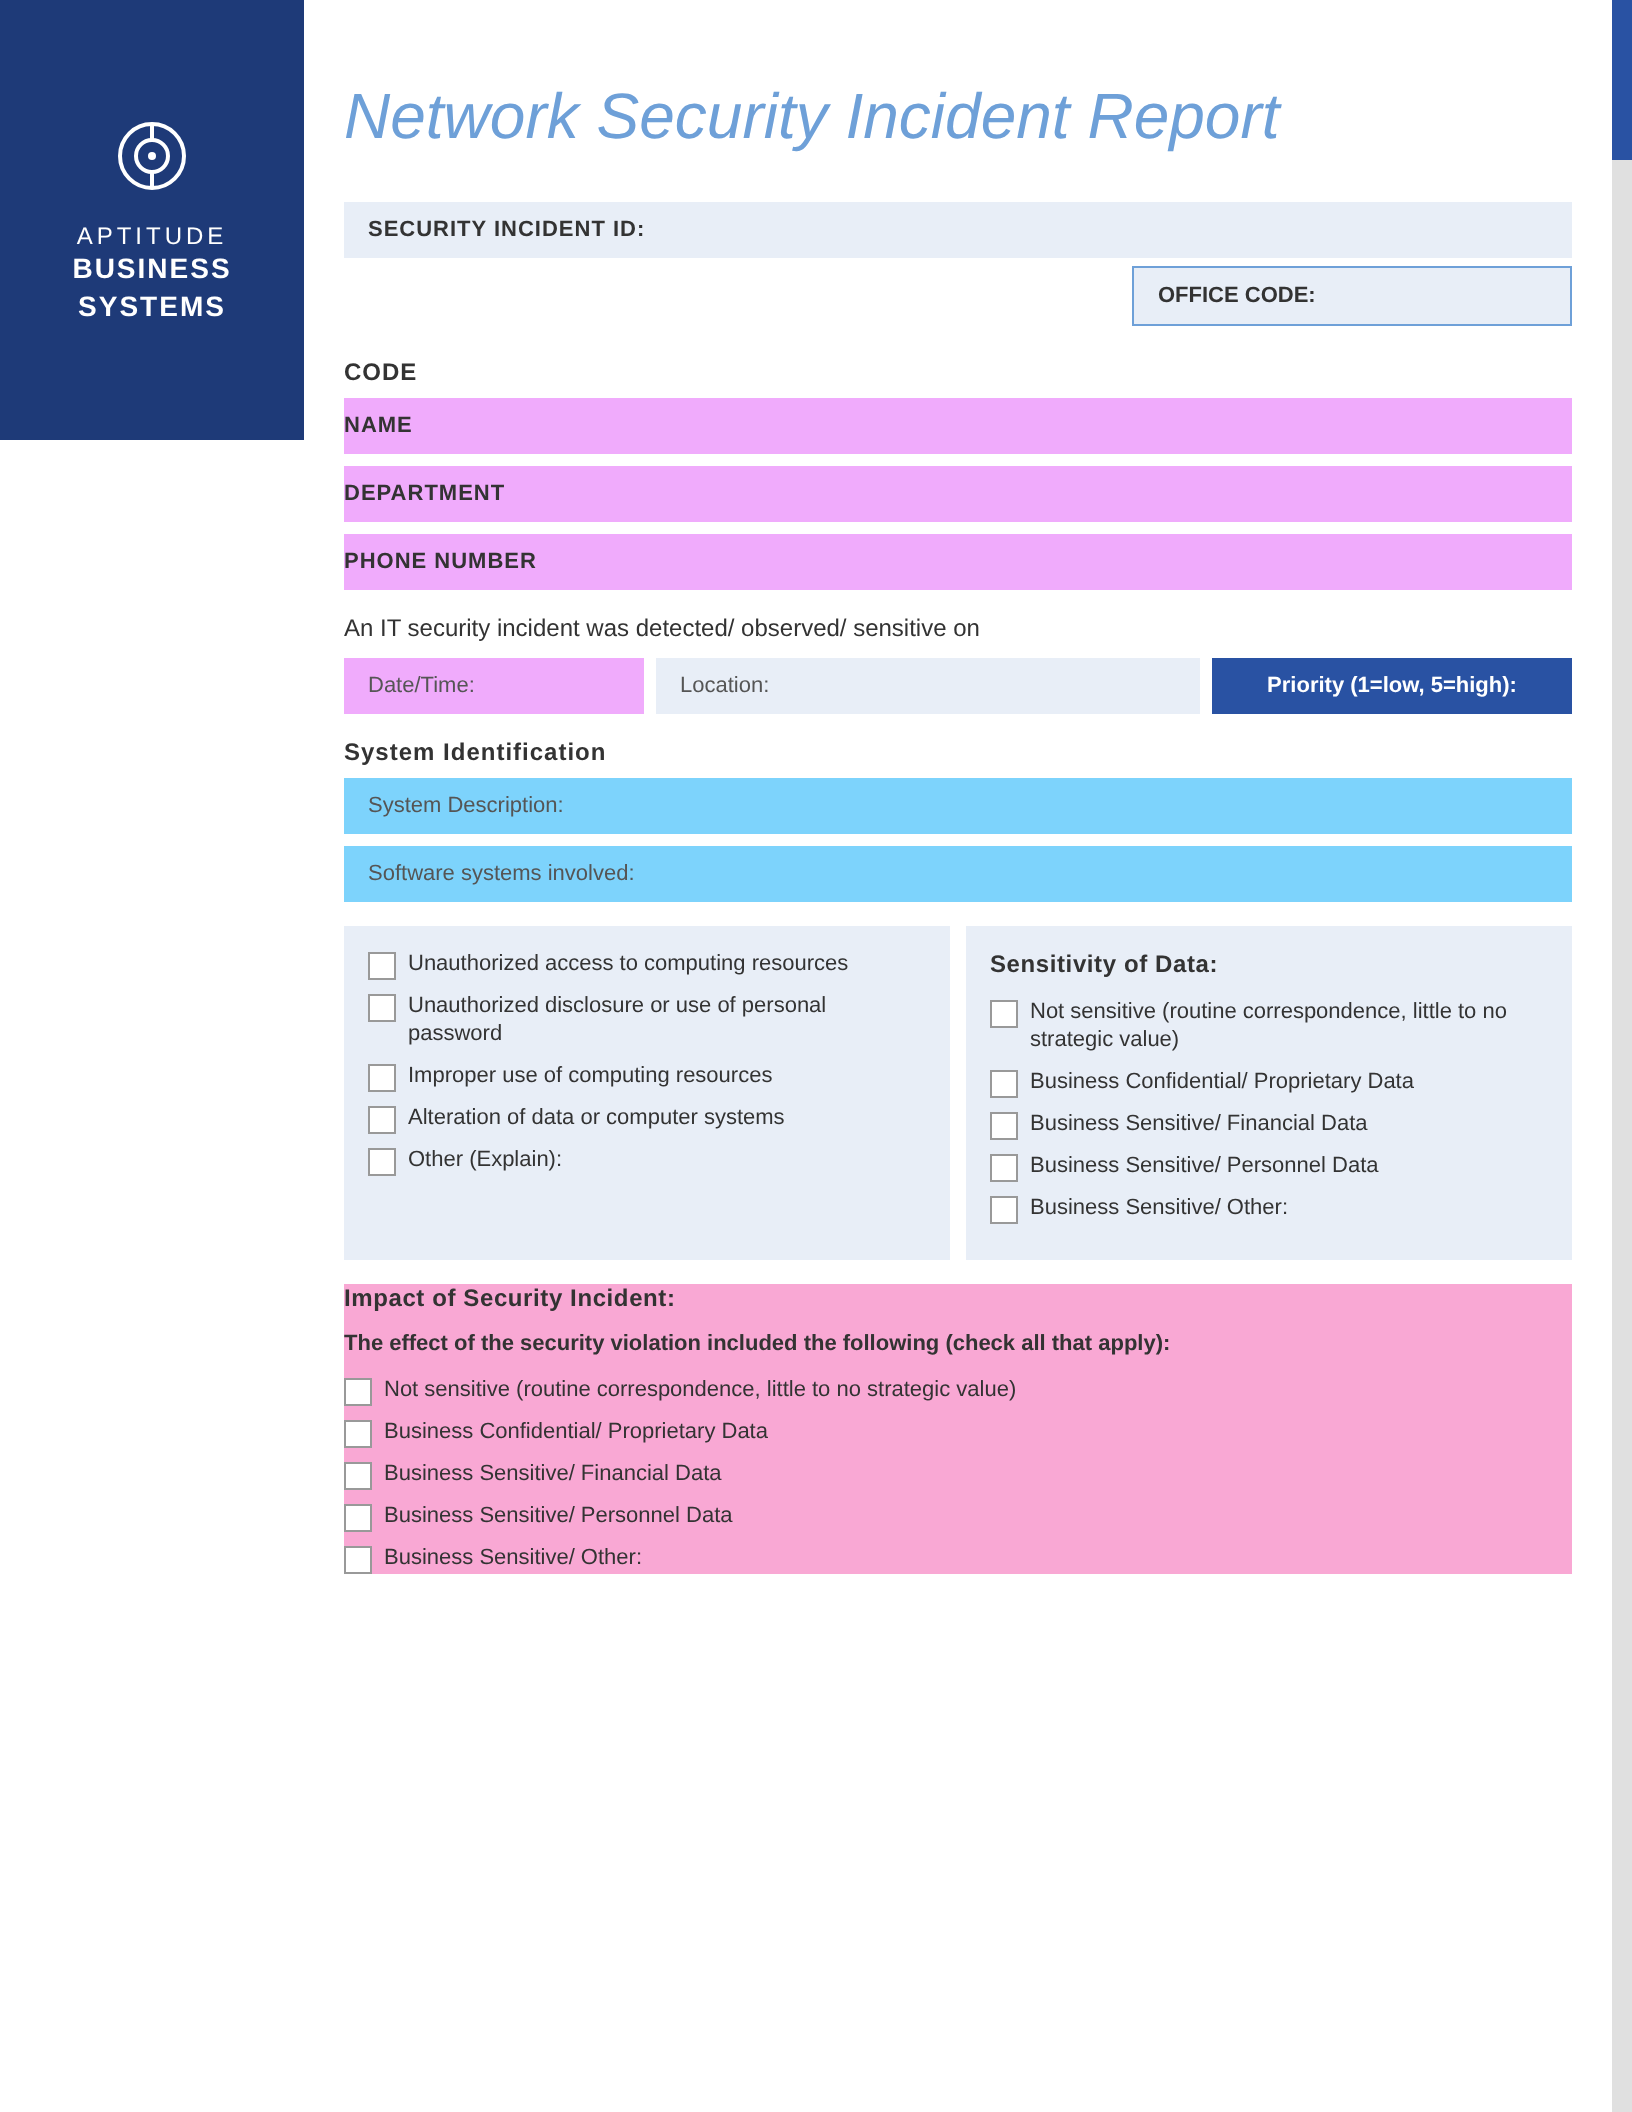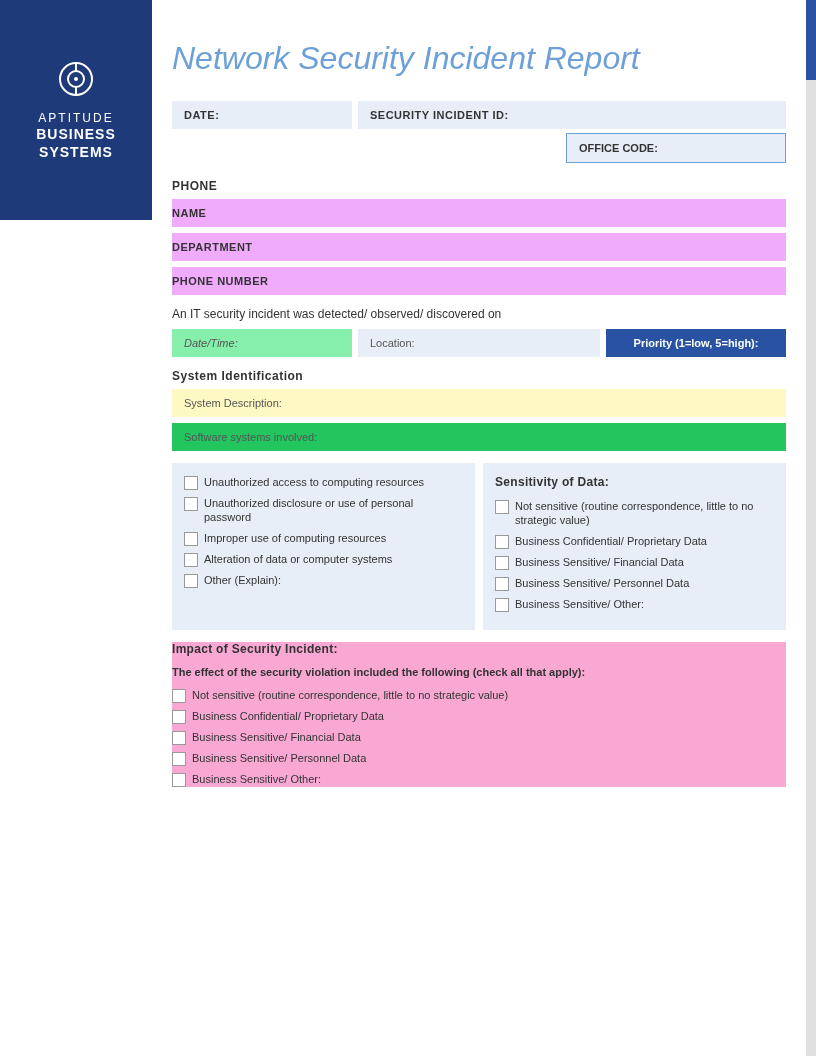--- a/index.html
+++ b/index.html
@@ -127,26 +127,25 @@
       margin: 12px 0 8px 0;
     }
 
     .three-fields-row {
       display: flex;
       gap: 6px;
       margin-bottom: 12px;
     }
 
     .field-datetime {
-      background: #86efac;
+      background: #f0abfc;
       padding: 8px 12px;
       font-size: 11px;
       color: #555;
-      width: 180px;
-      font-style: italic;
+      width: 150px;
     }
 
     .field-location {
       background: #e8eef7;
       padding: 8px 12px;
       font-size: 11px;
       color: #555;
       flex: 1;
     }
 
@@ -162,30 +161,30 @@
 
     .section-title {
       font-size: 12px;
       font-weight: bold;
       color: #333;
       margin: 8px 0 6px 0;
       letter-spacing: 0.5px;
     }
 
     .system-desc-field {
-      background: #fef9c3;
+      background: #7dd3fc;
       padding: 8px 12px;
       font-size: 11px;
       color: #555;
       width: 100%;
       margin-bottom: 6px;
     }
 
     .software-field {
-      background: #22c55e;
+      background: #7dd3fc;
       padding: 8px 12px;
       font-size: 11px;
       color: #555;
       width: 100%;
       margin-bottom: 12px;
     }
 
     .two-panel-row {
       display: flex;
       gap: 8px;
@@ -303,37 +302,36 @@
 
 <div class="scrollbar-right">
   <div class="scrollbar-thumb"></div>
 </div>
 
 <div class="main-content">
 
   <h1 class="report-title">Network Security Incident Report</h1>
 
   <div class="date-incident-row">
-    <div class="field-box field-date">DATE:</div>
     <div class="field-box field-incident-id">SECURITY INCIDENT ID:</div>
   </div>
 
   <div class="office-code-row">
     <div class="field-office-code">OFFICE CODE:</div>
   </div>
 
-  <div class="from-label">PHONE</div>
+  <div class="from-label">CODE</div>
 
   <div class="full-field">NAME</div>
 
   <div class="full-field">DEPARTMENT</div>
 
   <div class="full-field">PHONE NUMBER</div>
 
-  <div class="incident-text">An IT security incident was detected/ observed/ discovered on</div>
+  <div class="incident-text">An IT security incident was detected/ observed/ sensitive on</div>
 
   <div class="three-fields-row">
     <div class="field-datetime">Date/Time:</div>
     <div class="field-location">Location:</div>
     <div class="field-priority">Priority (1=low, 5=high):</div>
   </div>
 
   <div class="section-title">System Identification</div>
   <div class="system-desc-field">System Description:</div>
   <div class="software-field">Software systems involved:</div>

